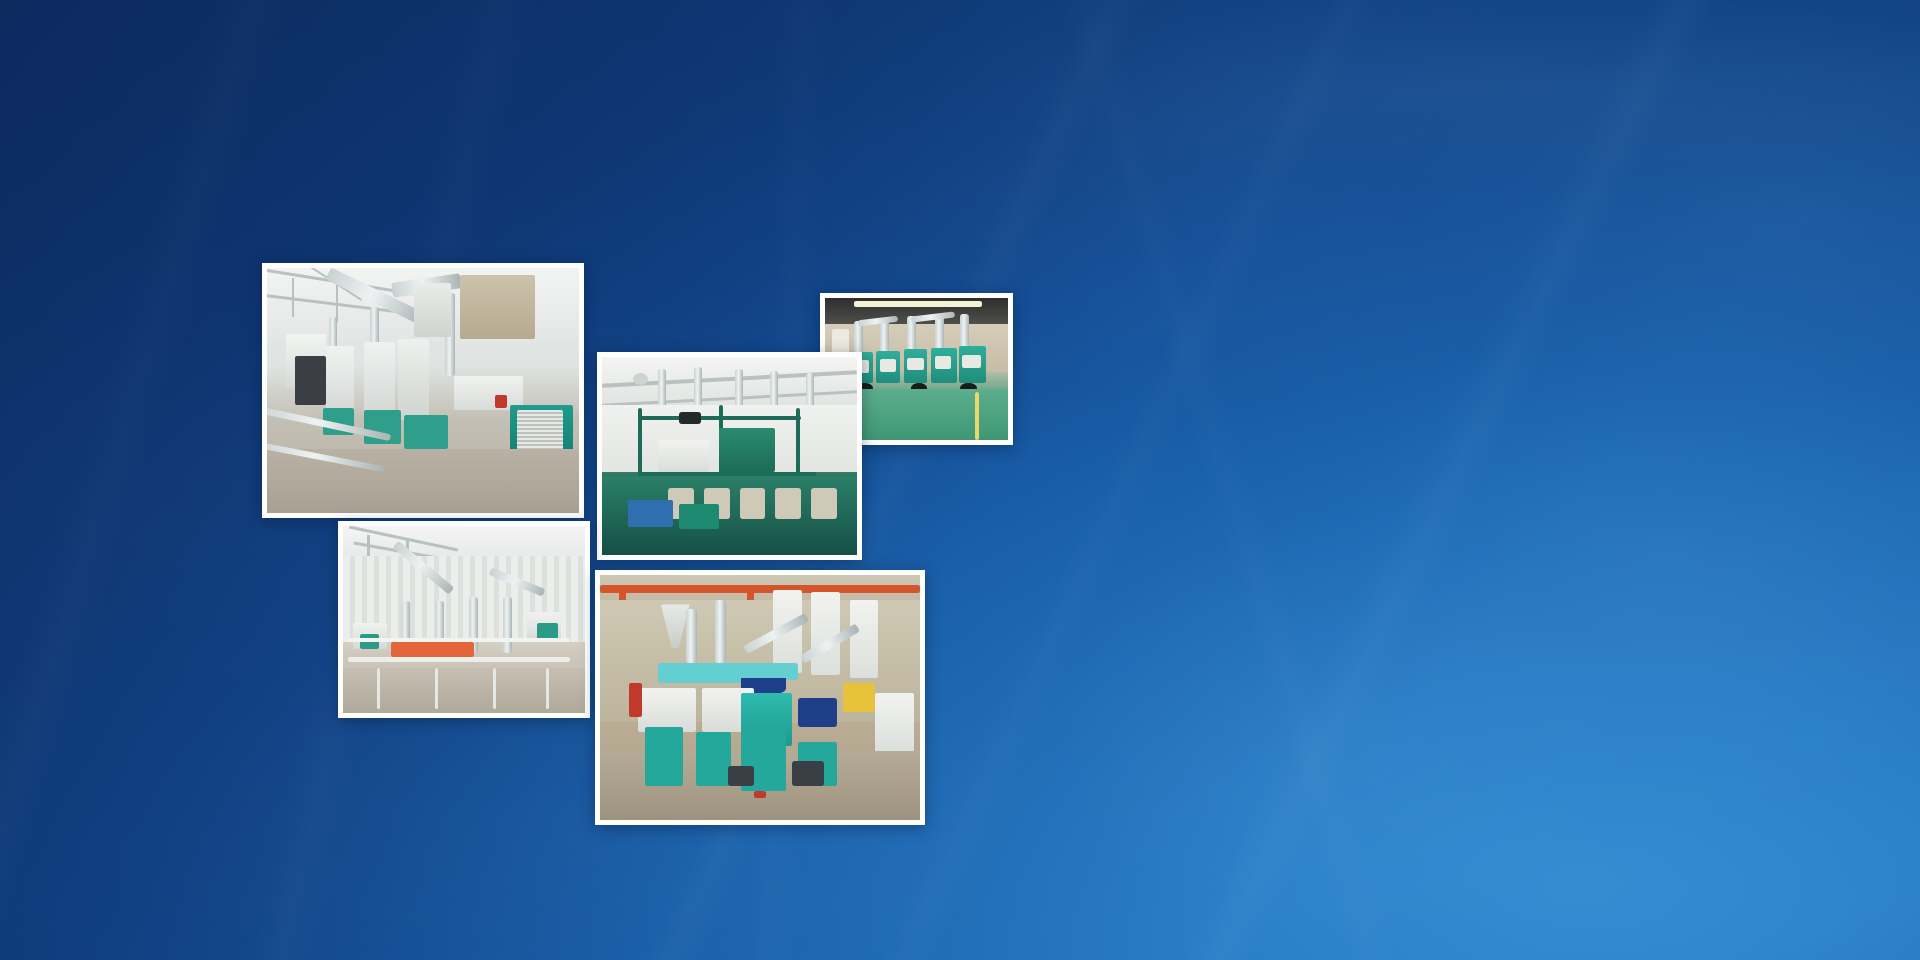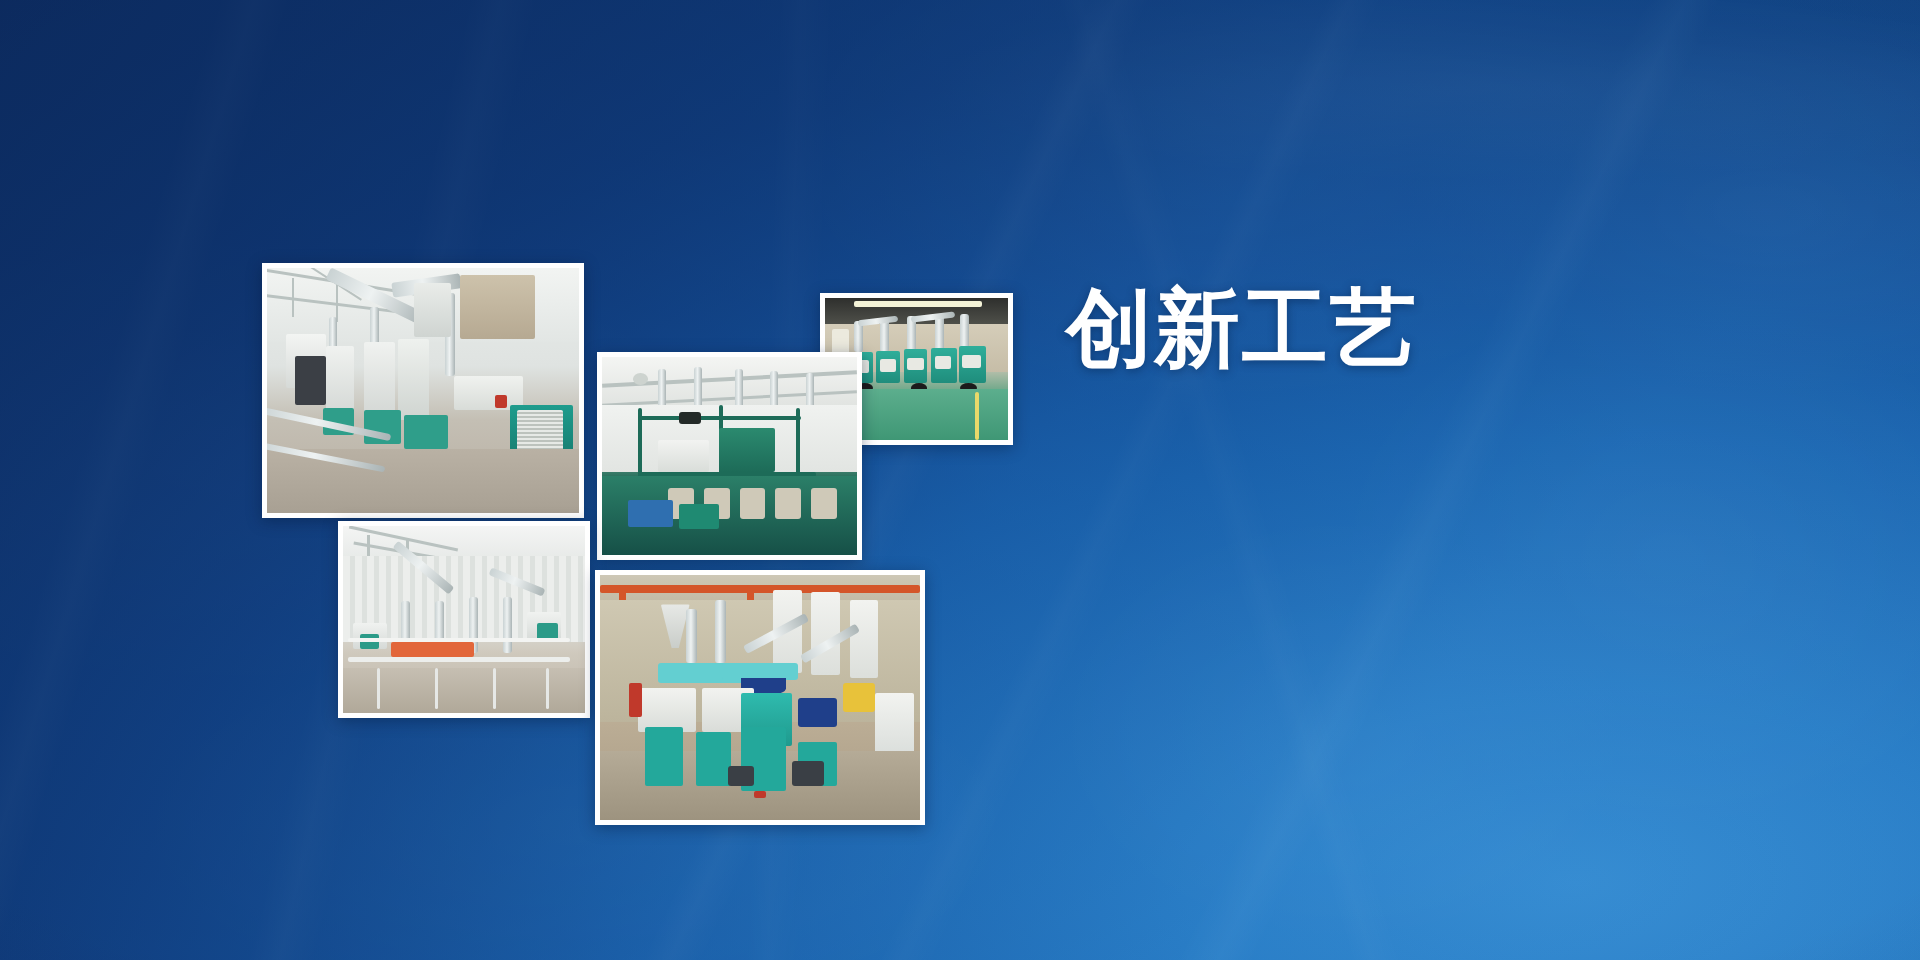--- a/index.html
+++ b/index.html
@@ -283,19 +283,18 @@
         <div class="mach" style="left:60%;top:76%;width:10%;height:10%;background:#3a3f45;border-radius:3px;"></div>
         <div class="mach" style="left:40%;top:78%;width:8%;height:8%;background:#3a3f45;border-radius:3px;"></div>
         <div class="mach" style="left:48%;top:88%;width:4%;height:3%;background:#c0392b;border-radius:2px;"></div>
       </div>
     </div>
   </div>
 
   <div class="content">
 
     <div class="headline">
-      <span class="l1">创新工艺</span>
     </div>
 
 
 
   </div>
 </div>
 
 </body></html>

